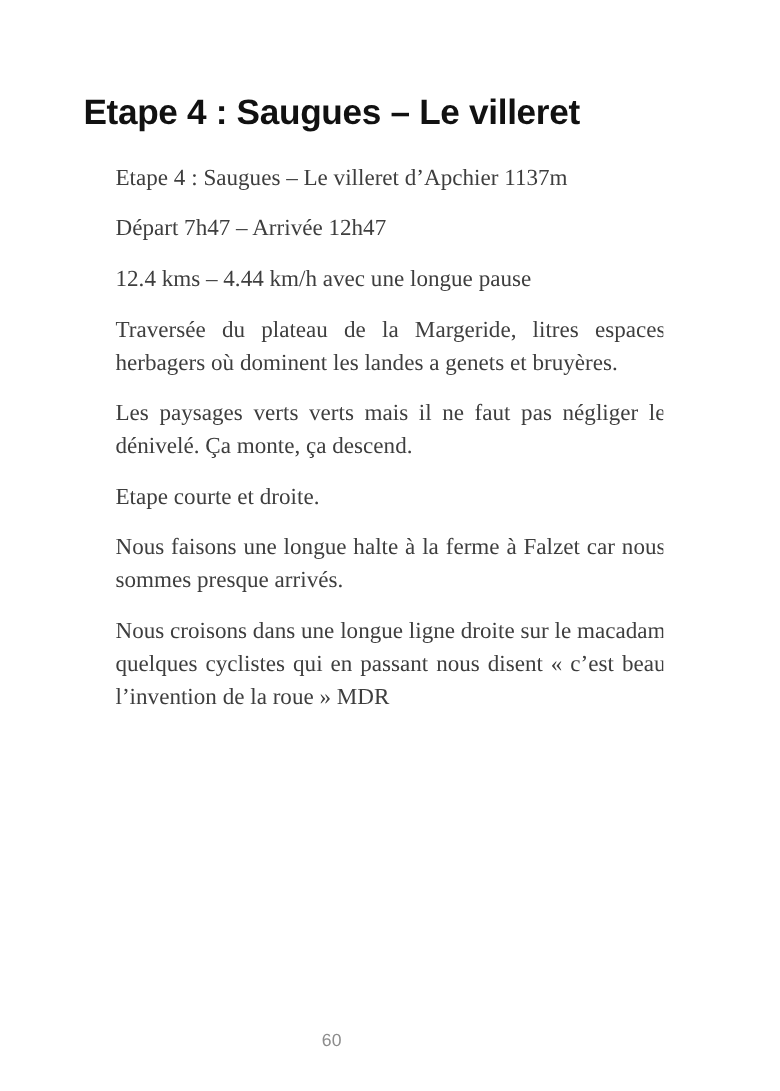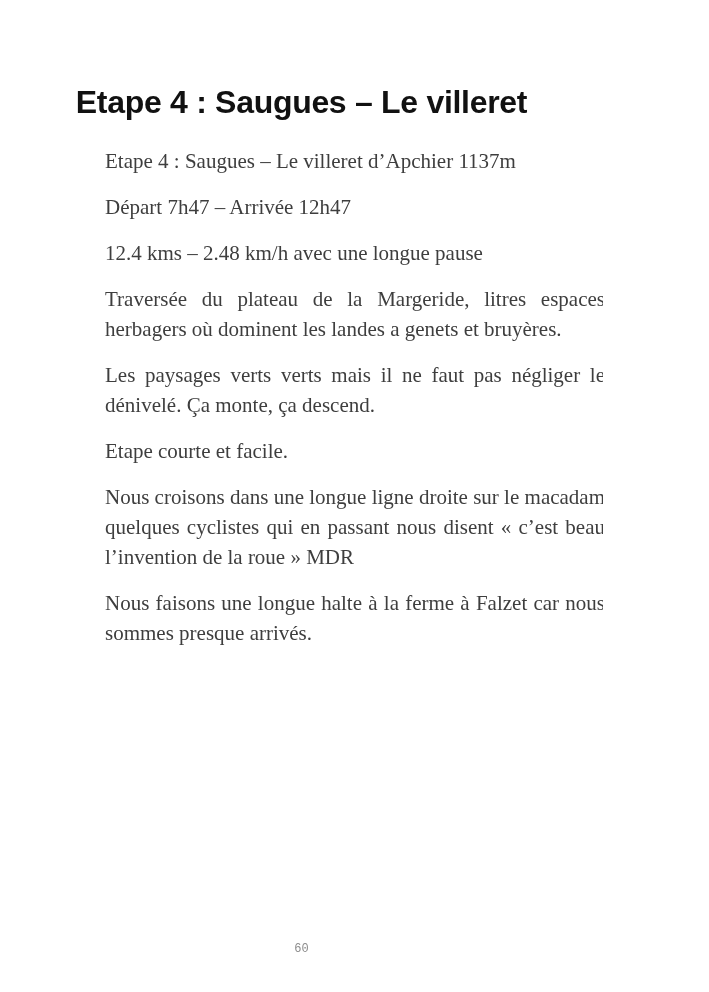--- a/index.html
+++ b/index.html
@@ -45,43 +45,43 @@
     font-family: Liberation Serif, serif;
   }
   .footer {
     position: absolute;
     left: 0;
     top: 938px;
     width: 100%;
     text-align: center;
   }
   .footer .folio {
-    font-family: Liberation Mono, monospace;
-    font-size: 12px;
+    font-family: Liberation Sans, sans-serif;
+    font-size: 16px;
     color: #8c8c8c;
     margin-top: 32px;
   }
 </style>
 </head>
 <body>
 
 <div class="page">
 
   <h1 class="title">
     <span class="t-line">Etape 4 : Saugues – Le villeret</span>
   </h1>
 
   <div class="body-text">
     <p>Etape 4 : Saugues – Le villeret d’Apchier 1137m</p>
     <p>Départ 7h47 – Arrivée 12h47</p>
-    <p>12.4 kms – 2.48 km/h avec une longue pause</p>
+    <p>12.4 kms – 4.44 km/h avec une longue pause</p>
     <p>Traversée du plateau de la Margeride, litres espaces herbagers où dominent les landes a genets et bruyères.</p>
     <p>Les paysages verts verts mais il ne faut pas négliger le dénivelé. Ça monte, ça descend.</p>
-    <p>Etape courte et facile.</p>
+    <p>Etape courte et droite.</p>
+    <p>Nous faisons une longue halte à la ferme à Falzet car nous sommes presque arrivés.</p>
     <p>Nous croisons dans une longue ligne droite sur le macadam quelques cyclistes qui en passant nous disent « c’est beau l’invention de la roue » MDR</p>
-    <p>Nous faisons une longue halte à la ferme à Falzet car nous sommes presque arrivés.</p>
   </div>
 
   <div class="footer">
     <span class="folio">60</span>
   </div>
 
 </div>
 
 </body></html>

